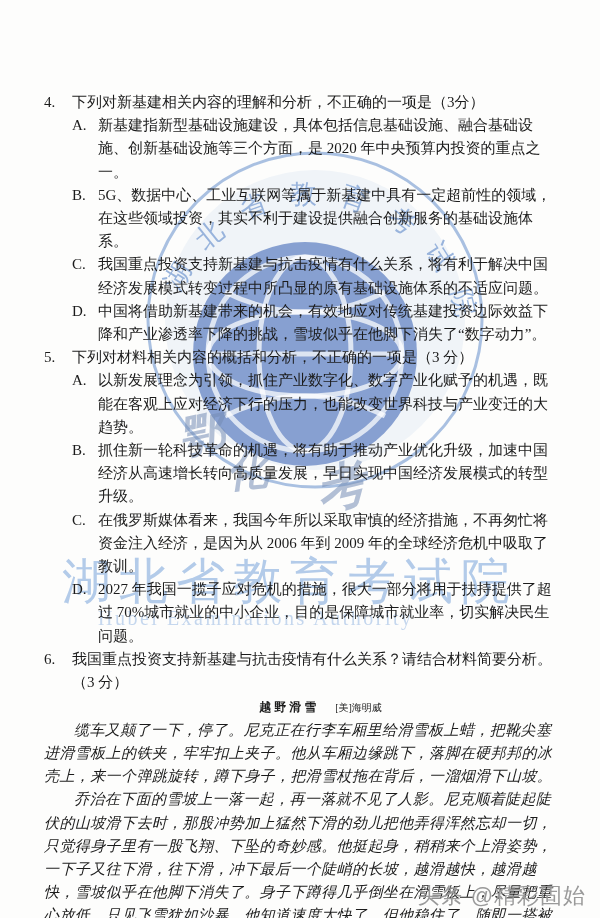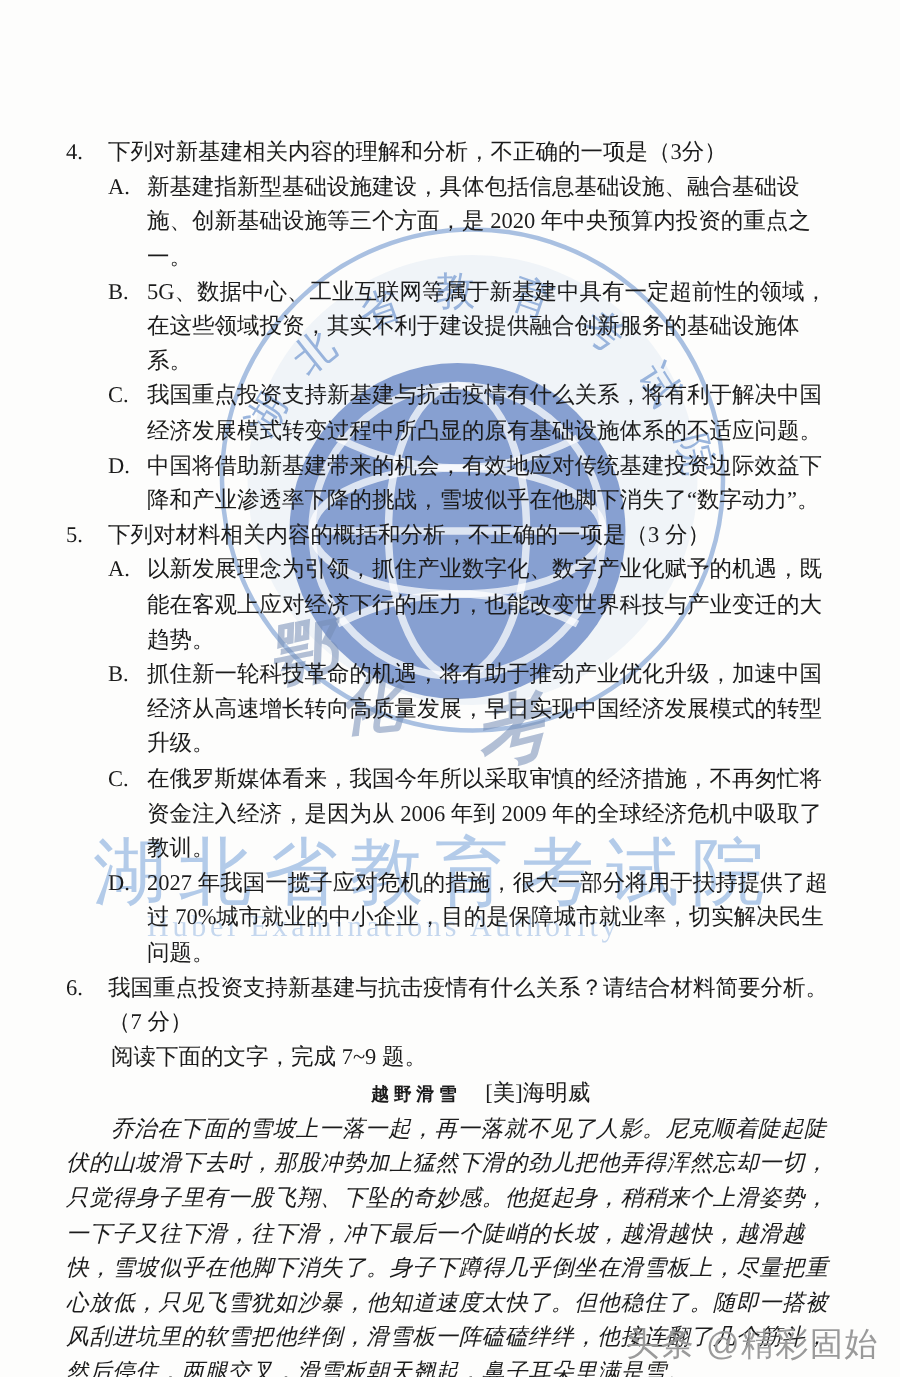--- a/index.html
+++ b/index.html
@@ -58,21 +58,21 @@
   .instruction { text-indent:2em; }
 
   .title-line {
     text-align:center;
     height:24.5px; line-height:24.5px;
     margin-left:40px;
   }
   .reading-title {
     font-weight:bold; font-size:12px; letter-spacing:3px;
   }
-  .reading-author { font-size:15px; margin-left:16px; }
+  .reading-author { font-size:10px; margin-left:16px; }
 
   .para { text-indent:2em; font-style:italic; letter-spacing:0.4px; }
 
   .credit {
     position:absolute; right:14px; top:884px; z-index:2;
     color:#9a9a9a; font-family:"Liberation Sans", sans-serif;
     font-size:22px; letter-spacing:1px; font-weight:500;
   }
 </style>
 </head>
@@ -143,26 +143,26 @@
     <span class="opt-label">C.</span>
     <span class="opt-text">在俄罗斯媒体看来，我国今年所以采取审慎的经济措施，不再匆忙将资金注入经济，是因为从 2006 年到 2009 年的全球经济危机中吸取了教训。</span>
   </div>
   <div class="opt">
     <span class="opt-label">D.</span>
     <span class="opt-text">2027 年我国一揽子应对危机的措施，很大一部分将用于扶持提供了超过 70%城市就业的中小企业，目的是保障城市就业率，切实解决民生问题。</span>
   </div>
 
   <div class="q">
     <span class="q-num">6.</span>
-    <span class="q-stem">我国重点投资支持新基建与抗击疫情有什么关系？请结合材料简要分析。（7 分）</span>
+    <span class="q-stem">我国重点投资支持新基建与抗击疫情有什么关系？请结合材料简要分析。（3 分）</span>
   </div>
 
-  <div class="instruction">阅读下面的文字，完成 7~9 题。</div>
 
   <div class="title-line">
     <span class="reading-title">越野滑雪</span><span class="reading-author">[美]海明威</span>
   </div>
 
+  <p class="para">缆车又颠了一下，停了。尼克正在行李车厢里给滑雪板上蜡，把靴尖塞进滑雪板上的铁夹，牢牢扣上夹子。他从车厢边缘跳下，落脚在硬邦邦的冰壳上，来一个弹跳旋转，蹲下身子，把滑雪杖拖在背后，一溜烟滑下山坡。</p>
   <p class="para">乔治在下面的雪坡上一落一起，再一落就不见了人影。尼克顺着陡起陡伏的山坡滑下去时，那股冲势加上猛然下滑的劲儿把他弄得浑然忘却一切，只觉得身子里有一股飞翔、下坠的奇妙感。他挺起身，稍稍来个上滑姿势，一下子又往下滑，往下滑，冲下最后一个陡峭的长坡，越滑越快，越滑越快，雪坡似乎在他脚下消失了。身子下蹲得几乎倒坐在滑雪板上，尽量把重心放低，只见飞雪犹如沙暴，他知道速度太快了。但他稳住了。随即一搭被风刮进坑里的软雪把他绊倒，滑雪板一阵磕磕绊绊，他接连翻了几个筋斗，然后停住，两腿交叉，滑雪板朝天翘起，鼻子耳朵里满是雪。</p>
 
 </div>
 
 <div class="credit">头条 @精彩固始</div>
 
 </body></html>

